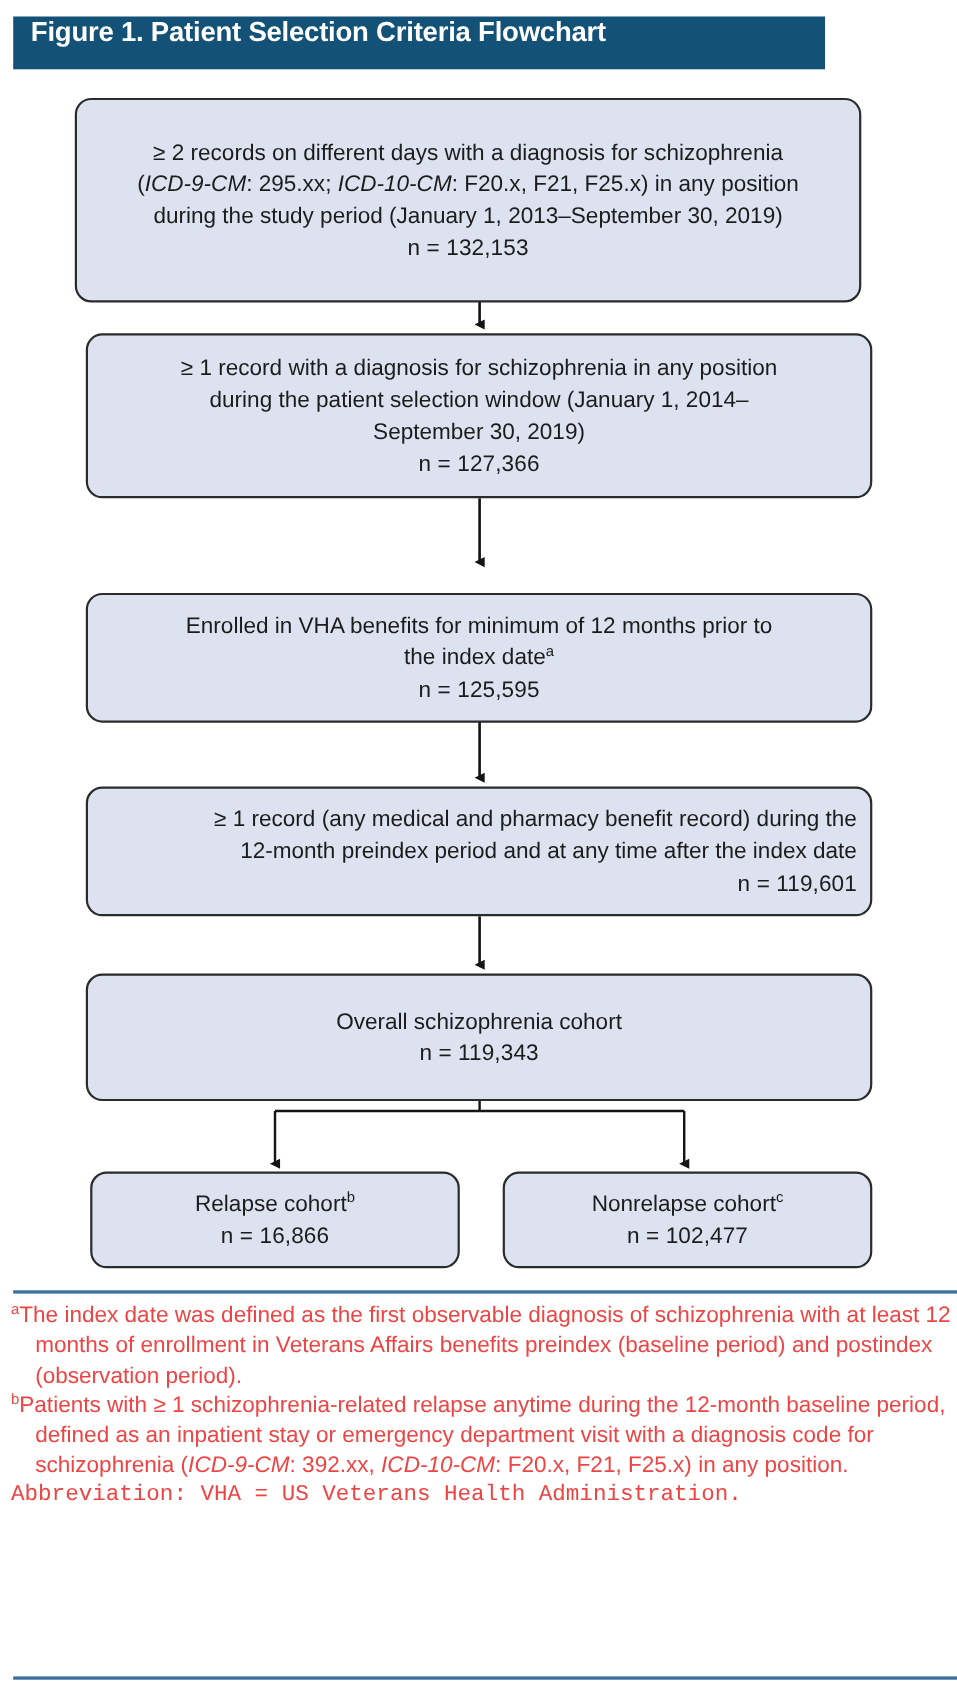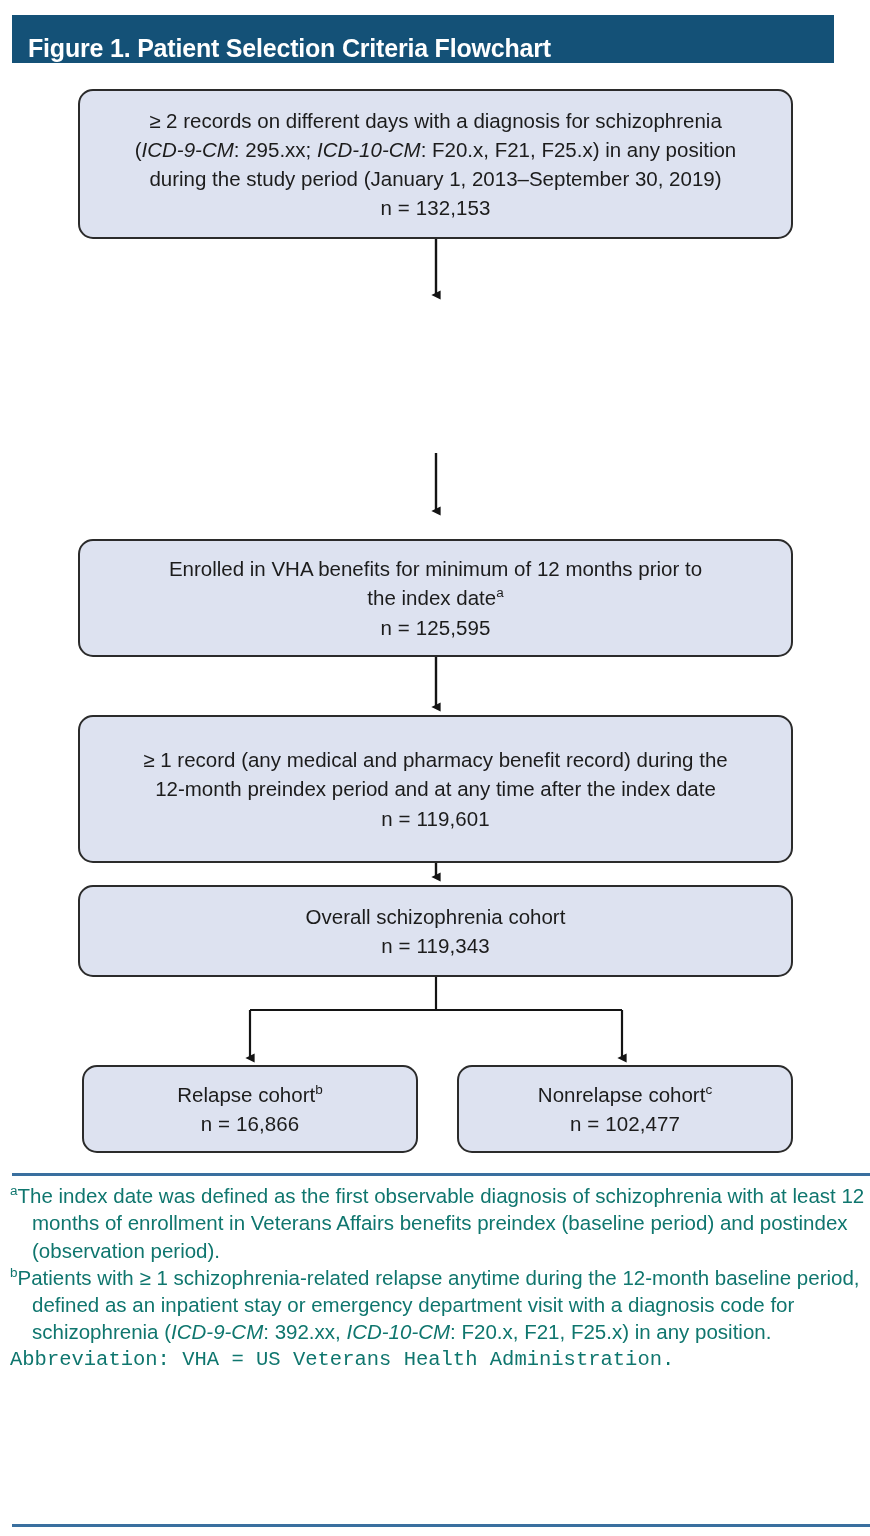--- a/index.html
+++ b/index.html
@@ -14,25 +14,25 @@
     color: #1a1a1a;
     position: relative;
     overflow: hidden;
   }
 
   
   .title-bar {
     position: absolute;
     left: 12px;
     top: 15px;
-    width: 822px;
+    width: 738px;
     height: 48px;
     background: #145177;
     display: flex;
-    align-items: flex-end;
+    align-items: flex-start;
     box-sizing: border-box;
     padding-left: 16px;
   }
   .title-bar .title-text {
     color: #ffffff;
     font-size: 25px;
     font-weight: bold;
     letter-spacing: -0.2px;
     white-space: nowrap;
   }
@@ -68,25 +68,25 @@
     line-height: 1.42;
     color: #1c1c1c;
     padding: 4px 12px;
   }
   .node .line   { display: block; }
   .node .n-val  { font-weight: normal; letter-spacing: 0.1px; }
   .node i       { font-style: italic; }
   sup { font-size: 0.66em; vertical-align: super; line-height: 0; }
 
   
-  #node-1 { left: 78px;  top: 26px;  width: 715px; height: 150px; }
+  #node-1 { left: 68px;  top: 26px;  width: 715px; height: 186px; }
   #node-2 { left: 78px;  top: 240px; width: 715px; height: 150px; }
   #node-3 { left: 78px;  top: 456px; width: 715px; height: 118px; margin-top: 20px; }
-  #node-4 { left: 78px;  top: 652px; width: 715px; height: 148px; }
-  #node-5 { left: 78px;  top: 822px; width: 715px; height: 92px;  }
+  #node-4 { left: 78px;  top: 652px; width: 715px; height: 118px; align-items: flex-end; }
+  #node-5 { left: 78px;  top: 822px; width: 715px; height: 116px;  }
   #node-6 { left: 82px;  top: 1002px; width: 336px; height: 88px; }
   #node-7 { left: 457px; top: 1002px; width: 336px; height: 88px; }
 
   
   .rule-top {
     position: absolute;
     left: 12px;
     top: 1173px;
     width: 858px;
     height: 3px;
@@ -100,21 +100,21 @@
     height: 3px;
     background: #3a6f9f;
   }
   .notes {
     position: absolute;
     left: 10px;
     top: 1182px;
     width: 856px;
     font-size: 20.5px;
     line-height: 1.33;
-    color: #0f766e;
+    color: #ef4444;
   }
   .note {
     margin: 0 0 0 0;
     padding-left: 22px;
     text-indent: -22px;
     white-space: pre-wrap;
   }
   .note i { font-style: italic; }
   .note-abbr {
     padding-left: 0;
@@ -152,20 +152,26 @@
     <line x1="622" y1="947" x2="622" y2="995" stroke="#141414" stroke-width="2.2" marker-end="url(#arrowhead)"></line>
   </svg>
 
   <div class="node" id="node-1">
     <span class="line">≥ 2 records on different days with a diagnosis for schizophrenia</span>
     <span class="line"><span>(</span><i>ICD-9-CM</i><span>: 295.xx; </span><i>ICD-10-CM</i><span>: F20.x, F21, F25.x) in any position</span></span>
     <span class="line">during the study period (January 1, 2013–September 30, 2019)</span>
     <span class="line n-val">n = 132,153</span>
   </div>
 
+  <div class="node" id="node-2">
+    <span class="line">≥ 1 record with a diagnosis for schizophrenia in any position</span>
+    <span class="line">during the patient selection window (January 1, 2014–</span>
+    <span class="line">September 30, 2019)</span>
+    <span class="line n-val">n = 127,366</span>
+  </div>
 
   <div class="node" id="node-3">
     <span class="line">Enrolled  in VHA benefits for minimum of 12 months prior to</span>
     <span class="line"><span>the index date</span><sup>a</sup></span>
     <span class="line n-val">n = 125,595</span>
   </div>
 
   <div class="node" id="node-4">
     <span class="line">≥ 1 record (any medical and pharmacy benefit record) during the</span>
     <span class="line">12-month preindex period and at any time after the index date</span>

